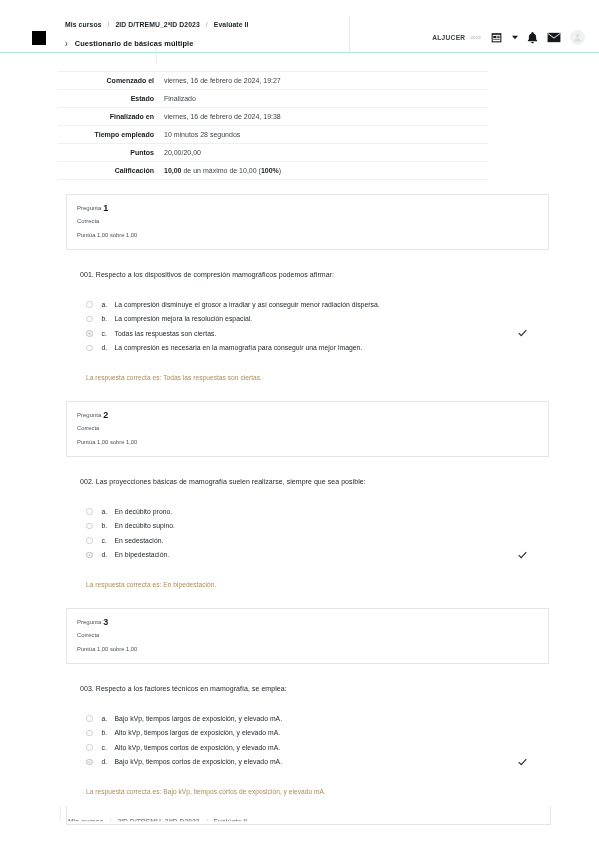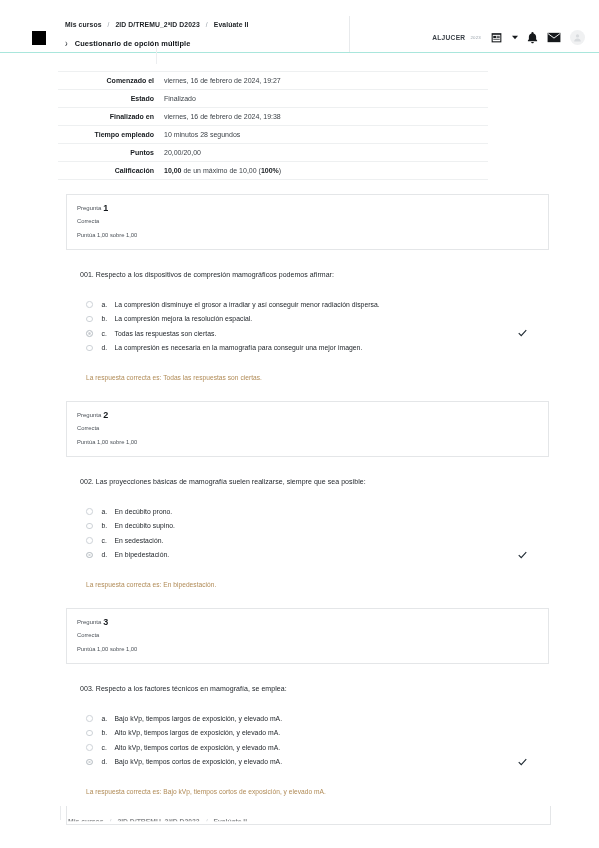--- a/index.html
+++ b/index.html
@@ -309,21 +309,21 @@
     <div class="breadcrumb">
       <span class="crumb-link">Mis cursos</span>
       <span class="sep">/</span>
       <span class="crumb-link">2ID D/TREMU_2ªID D2023</span>
       <span class="sep">/</span>
       <span class="crumb-link">Evalúate II</span>
     </div>
 
     <div class="page-subtitle">
       <span class="chev">›</span>
-      <span>Cuestionario de opción múltiple</span>
+      <span>Cuestionario de básicas múltiple</span>
     </div>
   </div>
 
   <div class="header-divider"></div>
   <div class="header-divider2"></div>
 
   <div class="header-right">
     <span class="user-name">ALJUCER</span>
     <span class="user-sub">2023</span>
 

